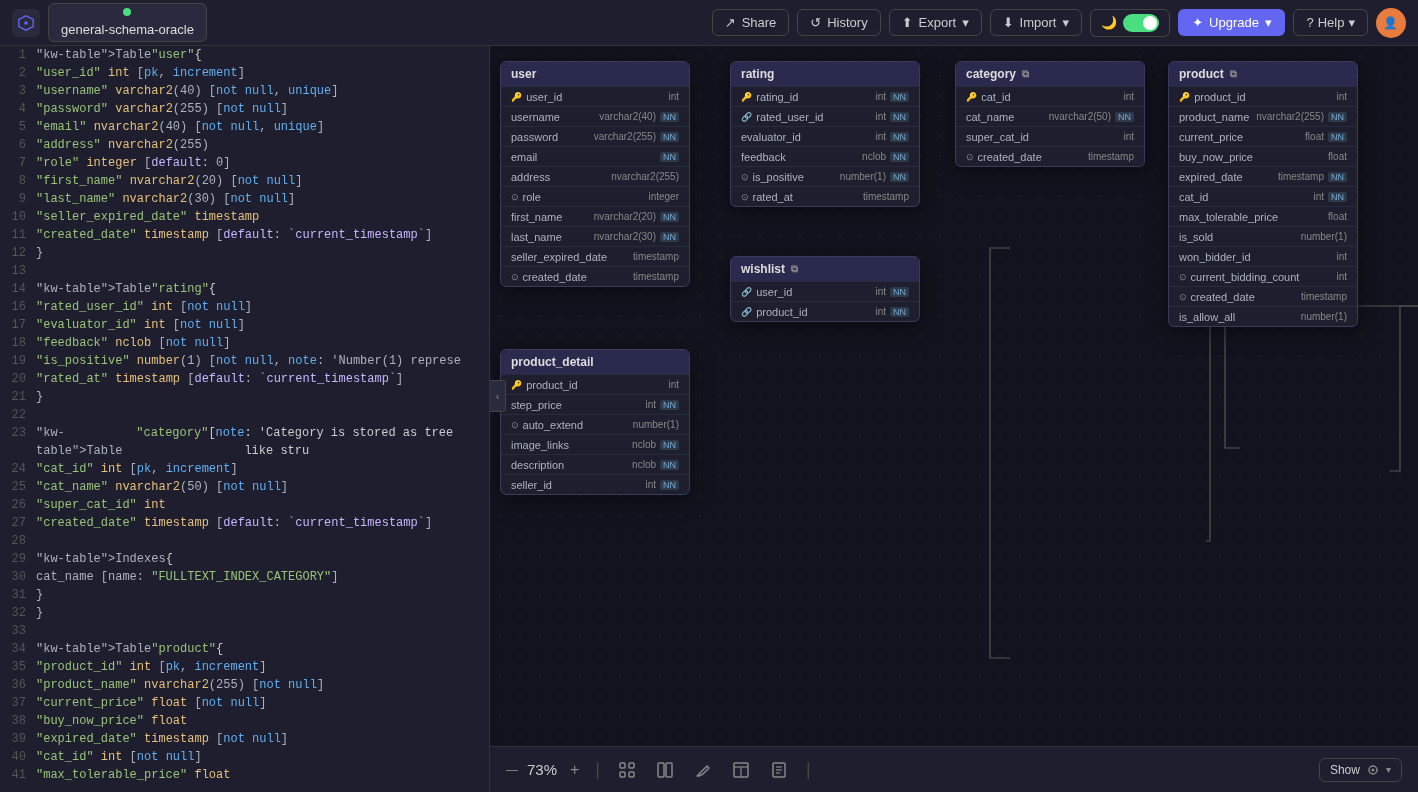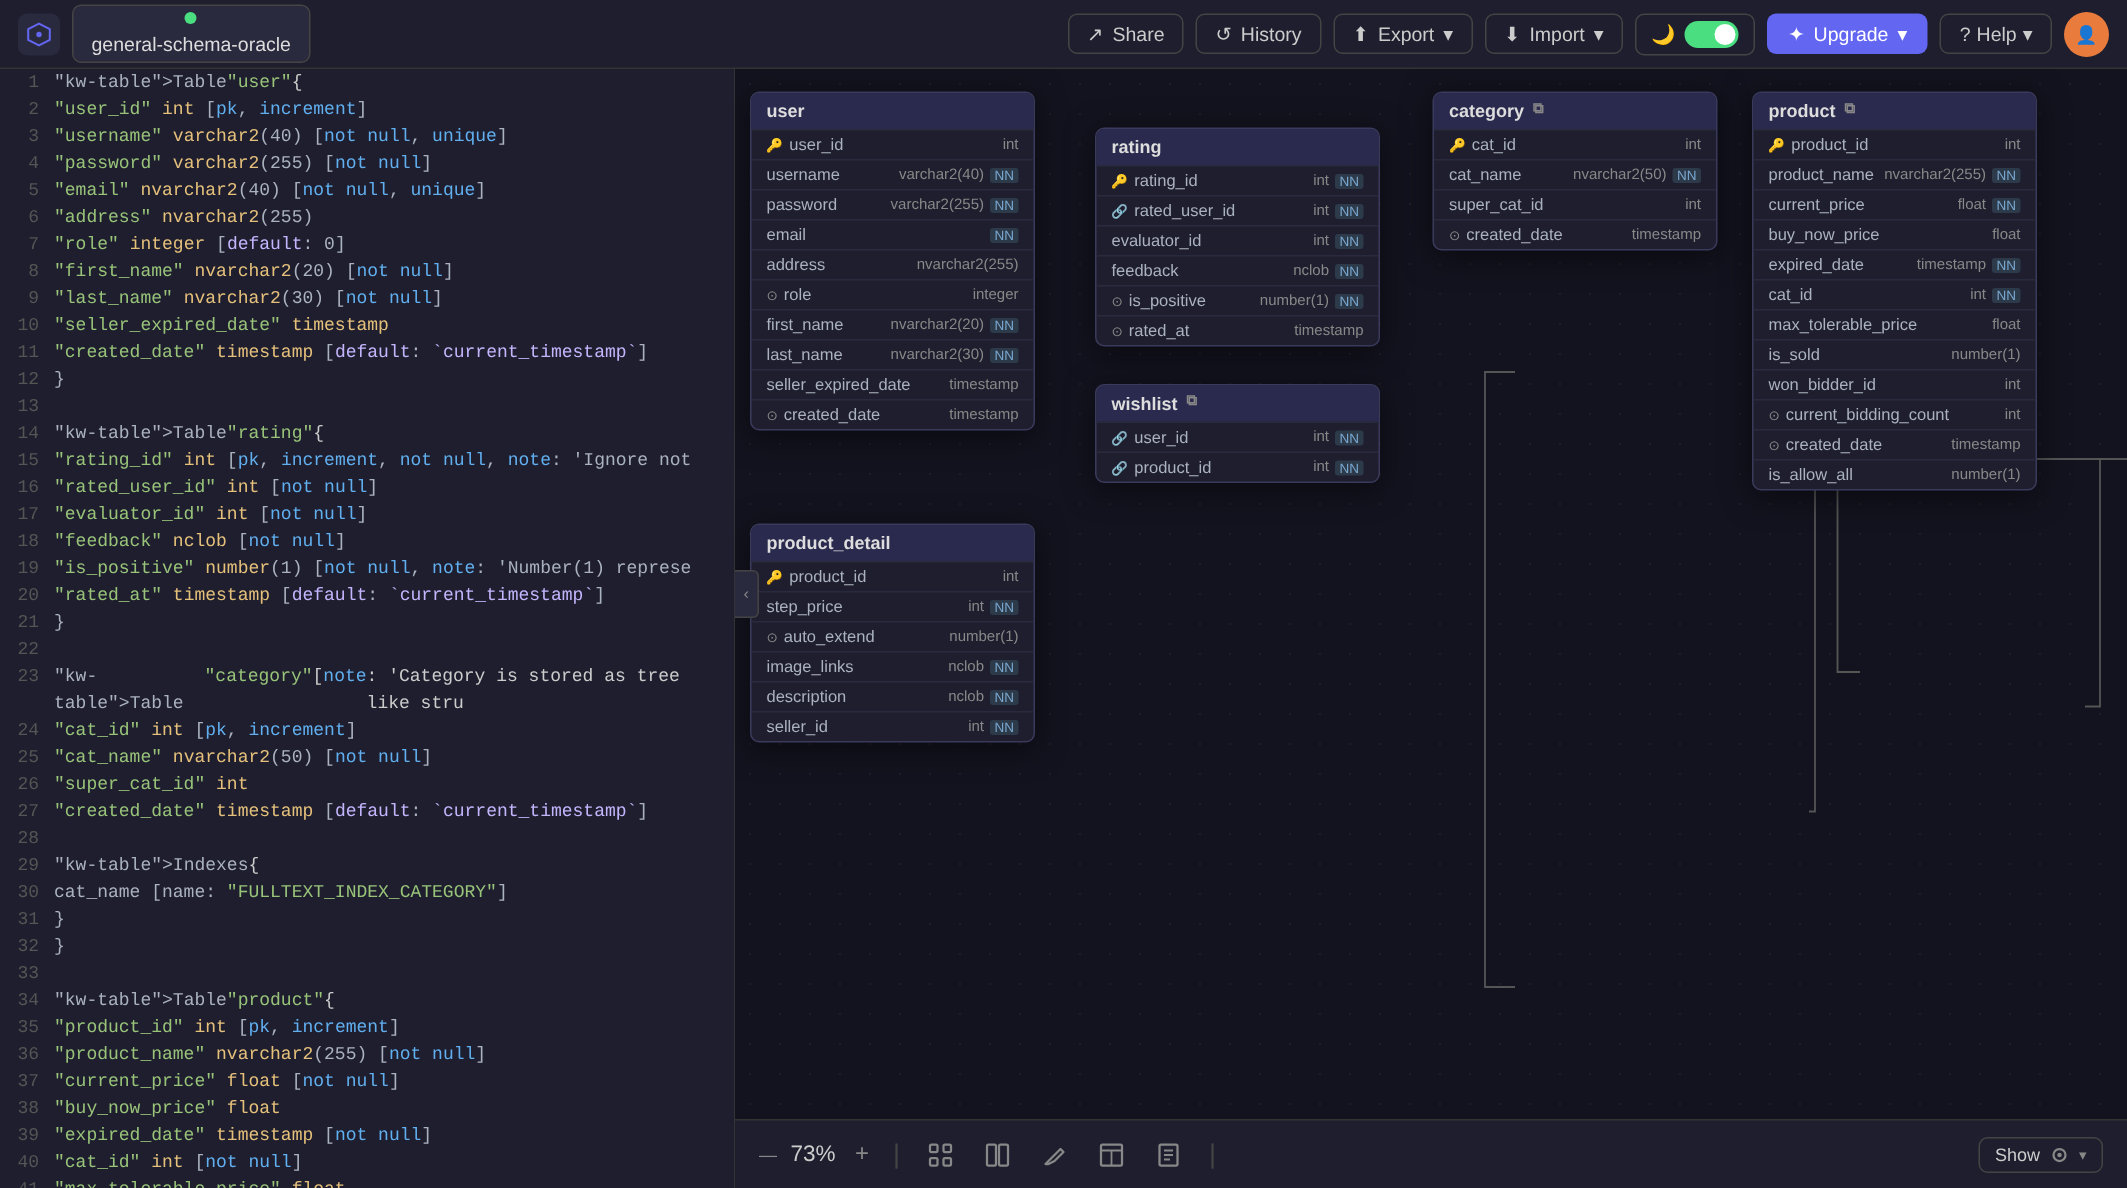--- a/index.html
+++ b/index.html
@@ -162,21 +162,21 @@
       min-width: 190px;
       font-size: 11px;
       box-shadow: 0 4px 20px rgba(0,0,0,0.5);
     }
     .er-table-header {
       background: #2a2a4e;
       padding: 5px 10px;
       border-radius: 5px 5px 0 0;
       font-weight: bold;
       color: #ddd;
-      display: flex; align-items: flex-start; gap: 6px;
+      display: flex; align-items: center; gap: 6px;
       font-size: 12px;
     }
     .er-table-header .copy-icon { color: #888; font-size: 10px; cursor: pointer; }
     .er-row {
       display: flex;
       align-items: center;
       padding: 2px 10px;
       border-top: 1px solid #2a2a3e;
       min-height: 20px;
       gap: 4px;
@@ -346,24 +346,20 @@
       <div class="code-line">
         <span class="line-num">12</span>
         <span class="line-content">}</span>
       </div>
       <div class="code-line">
         <span class="line-num">13</span>
         <span class="line-content"></span>
       </div>
       <div class="code-line"><span class="line-num">14</span><span class="line-content"><span class="&lt;span">"kw-table"</span>&gt;Table</span> <span class="kw-string">"rating"</span> {</div>
       <div class="code-line">
-        <span class="line-num">15</span>
-        <span class="line-content">  <span class="kw-string">"rating_id"</span> <span class="kw-type">int</span> [<span class="kw-pk">pk</span>, <span class="kw-pk">increment</span>, <span class="kw-pk">not null</span>, <span class="kw-pk">note</span>: 'Ignore not</span>
-      </div>
-      <div class="code-line">
         <span class="line-num">16</span>
         <span class="line-content">  <span class="kw-string">"rated_user_id"</span> <span class="kw-type">int</span> [<span class="kw-pk">not null</span>]</span>
       </div>
       <div class="code-line">
         <span class="line-num">17</span>
         <span class="line-content">  <span class="kw-string">"evaluator_id"</span> <span class="kw-type">int</span> [<span class="kw-pk">not null</span>]</span>
       </div>
       <div class="code-line">
         <span class="line-num">18</span>
         <span class="line-content">  <span class="kw-string">"feedback"</span> <span class="kw-type">nclob</span> [<span class="kw-pk">not null</span>]</span>
@@ -526,21 +522,21 @@
             <div class="er-row">
               <span class="er-field-name">seller_expired_date</span>
               <span class="er-field-type">timestamp</span>
             </div>
             <div class="er-row">
               <span class="er-calc-icon">⊙</span>
               <span class="er-field-name">created_date</span>
               <span class="er-field-type">timestamp</span>
             </div>
           </div>
-          <div class="er-table" style="left: 240px; top: 15px; margin-top: 24px;">
+          <div class="er-table" style="left: 240px; top: 15px;">
             <div class="er-table-header">
               <span>rating</span>
             </div>
             <div class="er-row">
               <span class="er-pk-icon">🔑</span>
               <span class="er-field-name">rating_id</span>
               <span class="er-field-type">int</span>
               <span class="er-badge nn">NN</span>
             </div>
             <div class="er-row">

